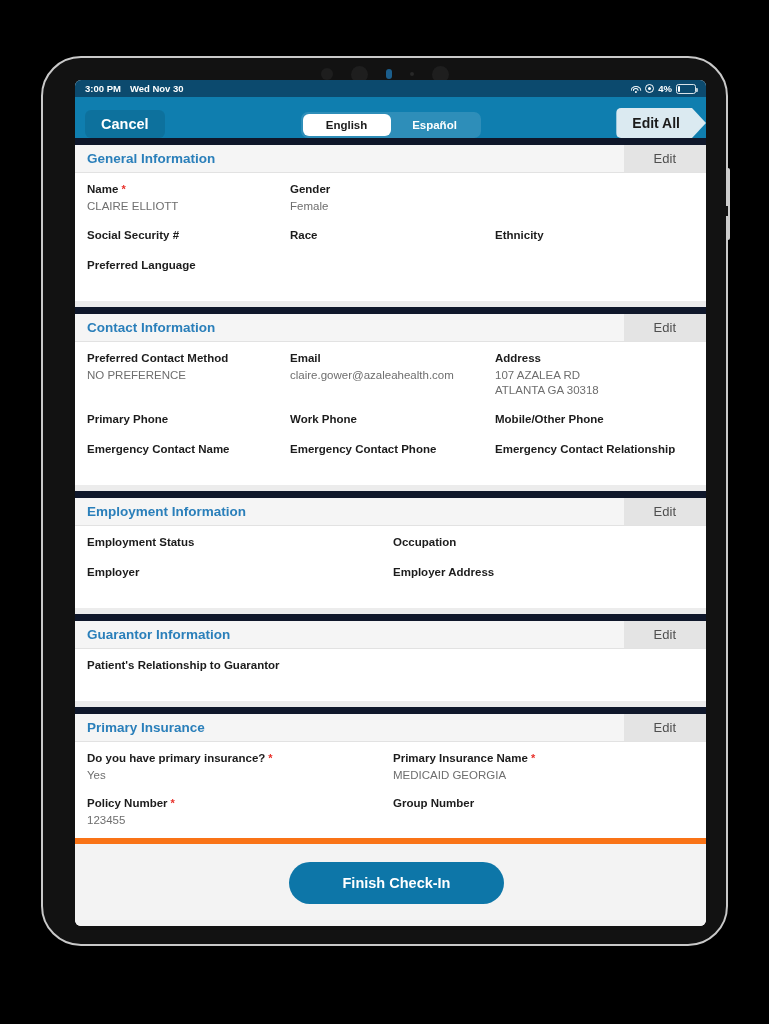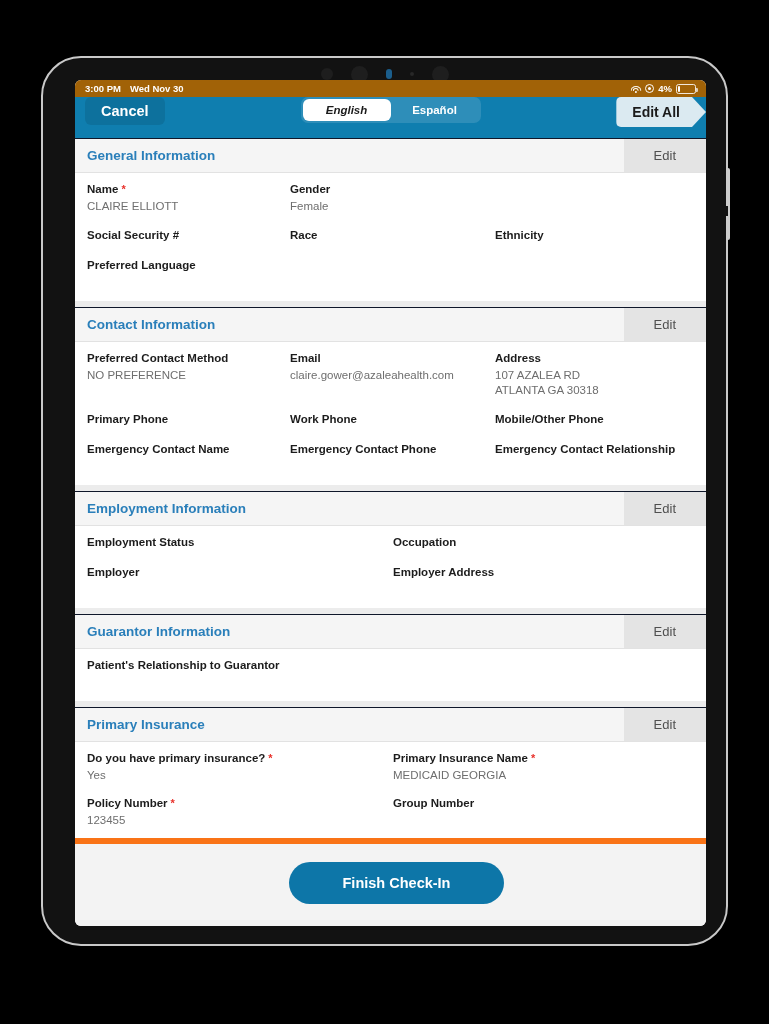--- a/index.html
+++ b/index.html
@@ -51,21 +51,21 @@
     width: 631px; height: 846px;
     background: #ffffff;
     border-radius: 6px;
     overflow: hidden;
     display: flex; flex-direction: column;
   }
 
   
   #status-bar {
     height: 17px;
-    background: #a16207;
+    background: #0c4a6e;
     color: #ffffff;
     display: flex; align-items: center;
     padding: 0 10px;
     font-size: 9.5px; font-weight: bold;
     flex: 0 0 auto;
   }
   #status-left { display: flex; align-items: center; gap: 9px; }
   #status-right { margin-left: auto; display: flex; align-items: center; gap: 4px; }
   .wifi-icon { display: inline-block; width: 11px; height: 9px; position: relative; }
   .wifi-icon i {
@@ -83,21 +83,21 @@
   .battery { width: 20px; height: 10px; border: 1.2px solid rgba(255,255,255,.85);
     border-radius: 2.5px; position: relative; display: flex; align-items: center; padding: 1px; }
   .battery::after { content: ""; position: absolute; right: -3px; top: 3px;
     width: 1.6px; height: 4px; background: rgba(255,255,255,.7); border-radius: 0 1px 1px 0; }
   .battery-fill { height: 100%; width: 10%; background: #ffffff; border-radius: 1px; }
 
   
   #nav-bar {
     height: 41px;
     background: #0f7eaf;
-    display: flex; align-items: flex-start;
+    display: flex; align-items: flex-end;
     position: relative;
     flex: 0 0 auto;
   }
   #cancel-button {
     margin-left: 10px;
     background: rgba(0,0,0,0.10);
     color: #ffffff;
     border: none;
     font-size: 14.5px; font-weight: bold;
     font-family: inherit;
@@ -114,21 +114,21 @@
     width: 180px;
   }
   .lang-seg {
     flex: 1; text-align: center;
     font-size: 11.5px; font-weight: bold;
     padding: 5px 0;
     border-radius: 6px;
     color: #ffffff;
     cursor: pointer;
   }
-  .lang-seg.active { background: #ffffff; color: #1b1b1b; font-style: italic; }
+  .lang-seg.active { background: #ffffff; color: #1b1b1b; }
   #edit-all-button {
     margin-left: auto;
     position: relative;
     height: 30px;
     background: #dbeaf1;
     color: #1b1b1b;
     font-size: 14px; font-weight: bold;
     display: flex; align-items: center;
     padding: 0 26px 0 16px;
     cursor: pointer;
@@ -141,21 +141,21 @@
     flex: 1 1 auto;
     background: #ececec;
     overflow: hidden;
     display: flex; flex-direction: column;
   }
   .section { background: #ffffff; }
   .section + .section { margin-top: 6px; }
 
   .section-header {
     background: #f5f5f5;
-    border-top: 1px solid #0f172a;
+    border-top: 7px solid #0f172a;
     border-bottom: 1px solid #e2e2e2;
     height: 35px;
     display: flex; align-items: center;
   }
   .section-title {
     color: #2a7fba;
     font-size: 13.5px; font-weight: bold;
     padding-left: 12px;
   }
   .section-edit {

